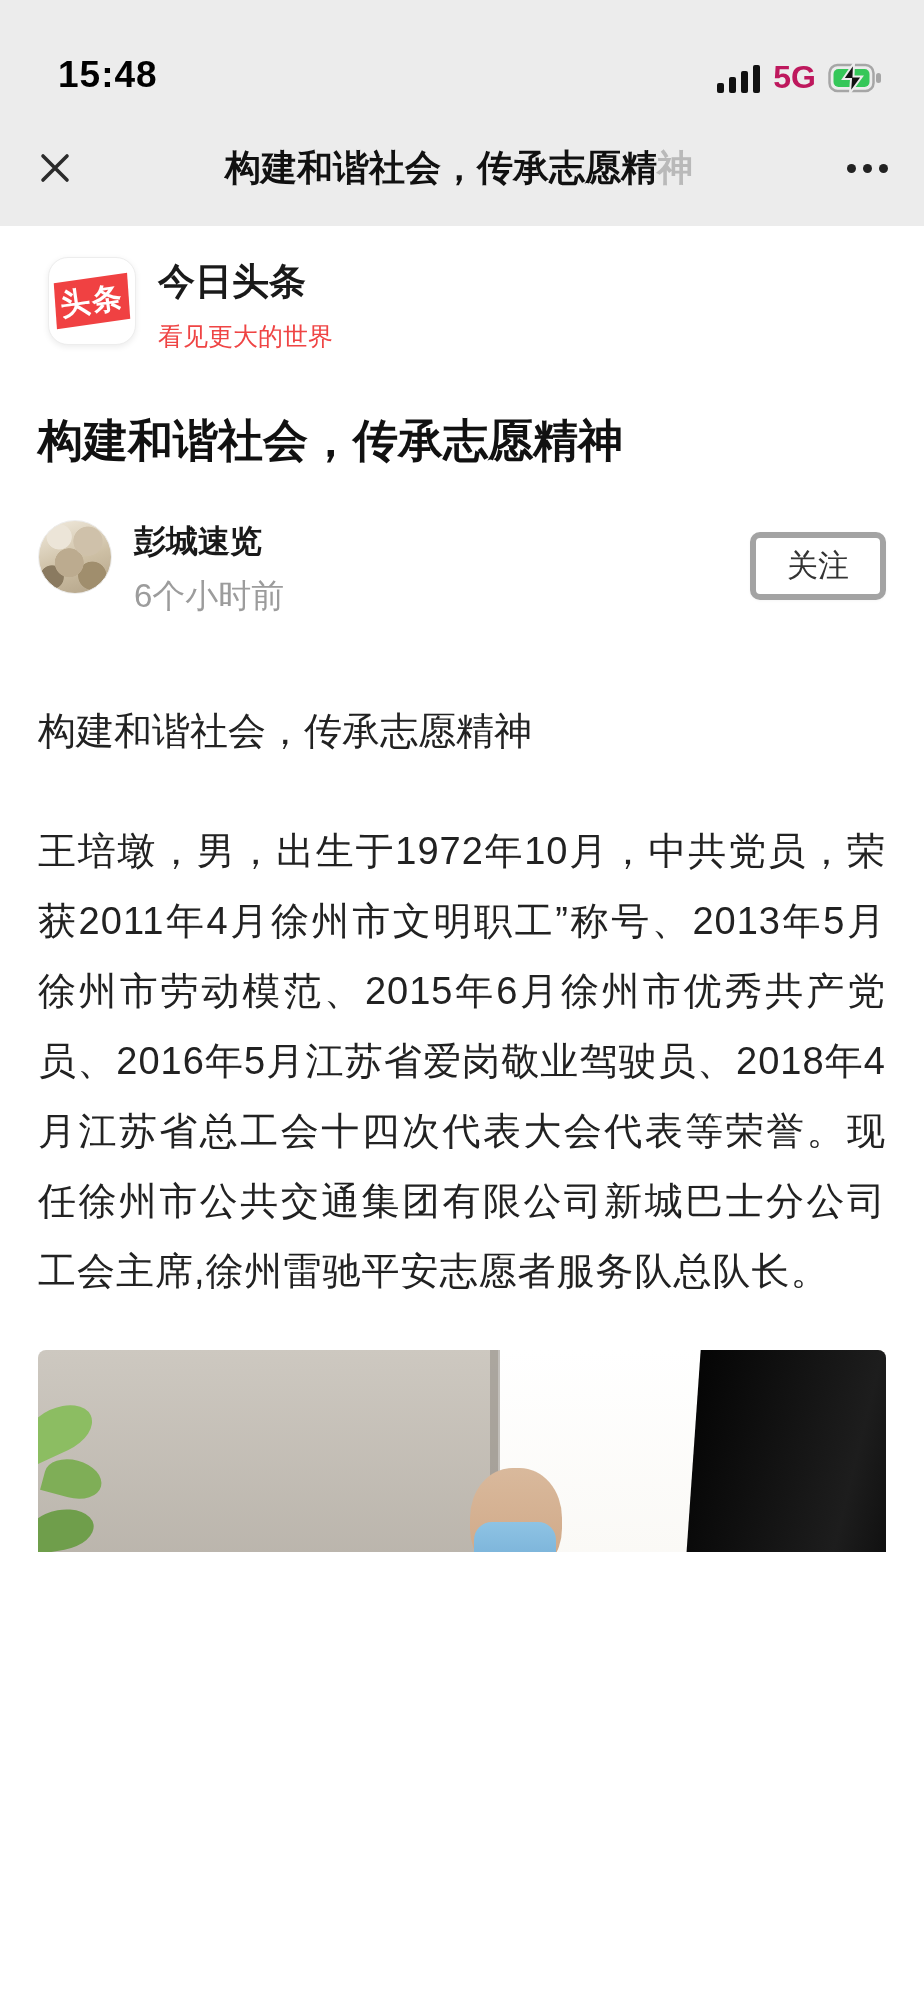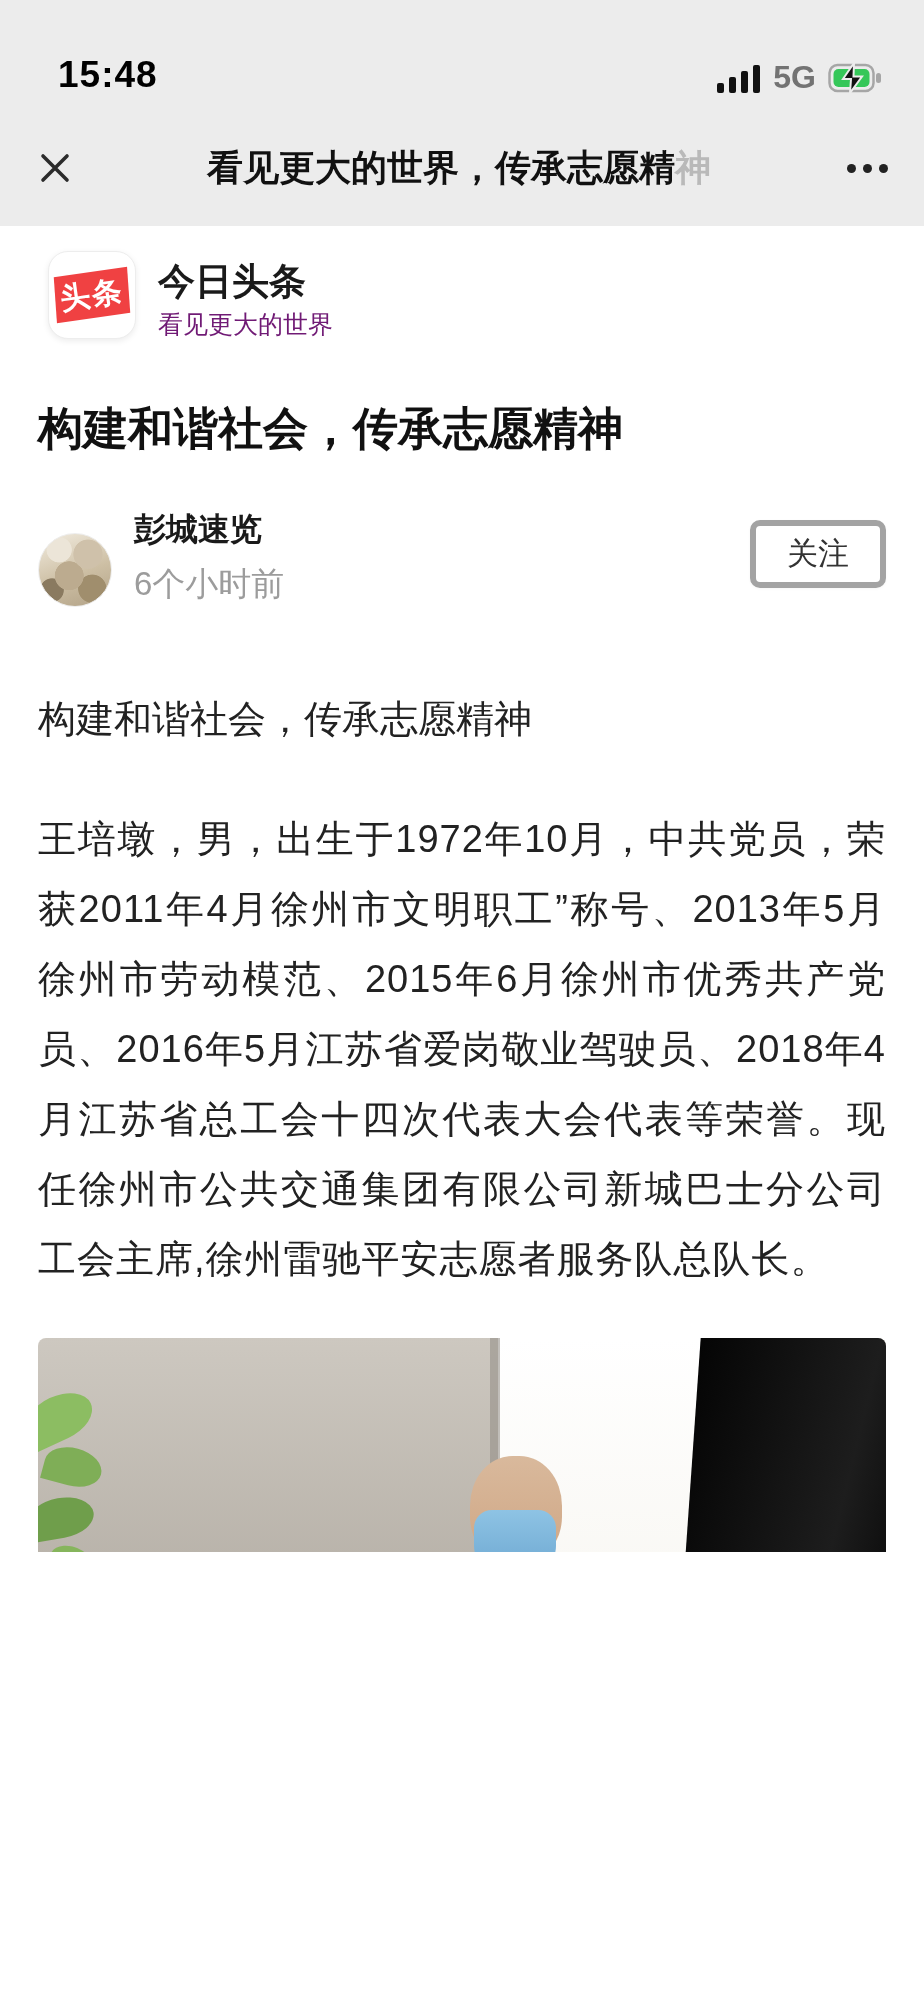--- a/index.html
+++ b/index.html
@@ -10,21 +10,21 @@
     overflow:hidden; margin:0 auto; color:#1a1a1a;
   }
 
   
   .status-bar {
     height:110px; background:#ececec; display:flex; align-items:flex-end;
     justify-content:space-between; padding:0 40px 14px 58px;
   }
   .sb-time { font-size:37px; font-weight:700; color:#000; letter-spacing:1px; }
   .sb-right { display:flex; align-items:center; gap:12px; }
-  .sb-network { font-size:32px; font-weight:600; color:#737373; }
+  .sb-network { font-size:32px; font-weight:600; color:#be185d; }
 
   
   .nav-bar {
     height:116px; background:#ececec; display:flex; align-items:center;
     padding:0 36px;
   }
   .nav-close { width:64px; display:flex; align-items:center; cursor:pointer; }
   .nav-title {
     flex:1; text-align:center; font-size:36px; font-weight:600; color:#111;
     white-space:nowrap; overflow:hidden;
@@ -42,33 +42,33 @@
     border-radius:20px; box-shadow:0 2px 6px rgba(0,0,0,.08);
     display:flex; align-items:center; justify-content:center; overflow:hidden;
   }
   .tt-logo-flag {
     width:74px; height:46px; background:#f04142; transform:rotate(-8deg) skewX(-4deg);
     display:flex; align-items:center; justify-content:center;
   }
   .tt-logo-flag span { font-size:30px; font-weight:700; color:#fff; transform:skewX(4deg); letter-spacing:2px; }
   .app-banner-text { margin-left:22px; flex:1; }
   .app-name { font-size:37px; font-weight:700; color:#1a1a1a; line-height:1.2;margin-top:12px; }
-  .app-slogan { font-size:25px; color:#701a75; margin-top:4px; }
+  .app-slogan { font-size:25px; color:#ef4444; margin-top:16px; }
   .open-app-btn {
     width:196px; height:66px; background:#ee4245; color:#fff; font-size:31px;
     border:none; border-radius:10px; display:flex; align-items:center; justify-content:center;
     cursor:pointer; font-family:inherit;
   }
 
   
   .article { padding:0 38px; }
   .article-title {
     margin-top:32px; font-size:45px; line-height:1.35; font-weight:700; color:#111;
   }
-  .author-row { margin-top:48px; display:flex; align-items:flex-end; position:relative; }
+  .author-row { margin-top:48px; display:flex; align-items:flex-start; position:relative; }
   .avatar {
     width:74px; height:74px; border-radius:50%; flex:0 0 74px; overflow:hidden;
     background:
       radial-gradient(circle at 28% 22%, #ece5d8 0 16%, transparent 17%),
       radial-gradient(circle at 68% 28%, #cfc1aa 0 20%, transparent 21%),
       radial-gradient(circle at 42% 58%, #bcab8f 0 24%, transparent 25%),
       radial-gradient(circle at 74% 76%, #a08e6d 0 18%, transparent 19%),
       radial-gradient(circle at 18% 78%, #8a7a60 0 14%, transparent 15%),
       linear-gradient(160deg, #f2ece0, #cdbfa4 55%, #b2a287);
     border:1px solid #eee;
@@ -164,21 +164,21 @@
   </div>
 
   <div class="nav-bar">
     <div class="nav-close">
       <span>
         <svg width="38" height="38" viewBox="0 0 38 38">
           <path d="M7 7 L31 31 M31 7 L7 31" stroke="#2b2b2b" stroke-width="3.6" stroke-linecap="round"></path>
         </svg>
       </span>
     </div>
-    <div class="nav-title"><span>看见更大的世界，传承志愿精</span><span class="fade">神</span></div>
+    <div class="nav-title"><span>构建和谐社会，传承志愿精</span><span class="fade">神</span></div>
     <div class="nav-more">
       <i></i>
         <i></i>
         <i></i>
     </div>
   </div>
 
   <div class="app-banner">
     <div class="tt-logo">
       <div class="tt-logo-flag" style="background: rgb(240, 65, 66);">

